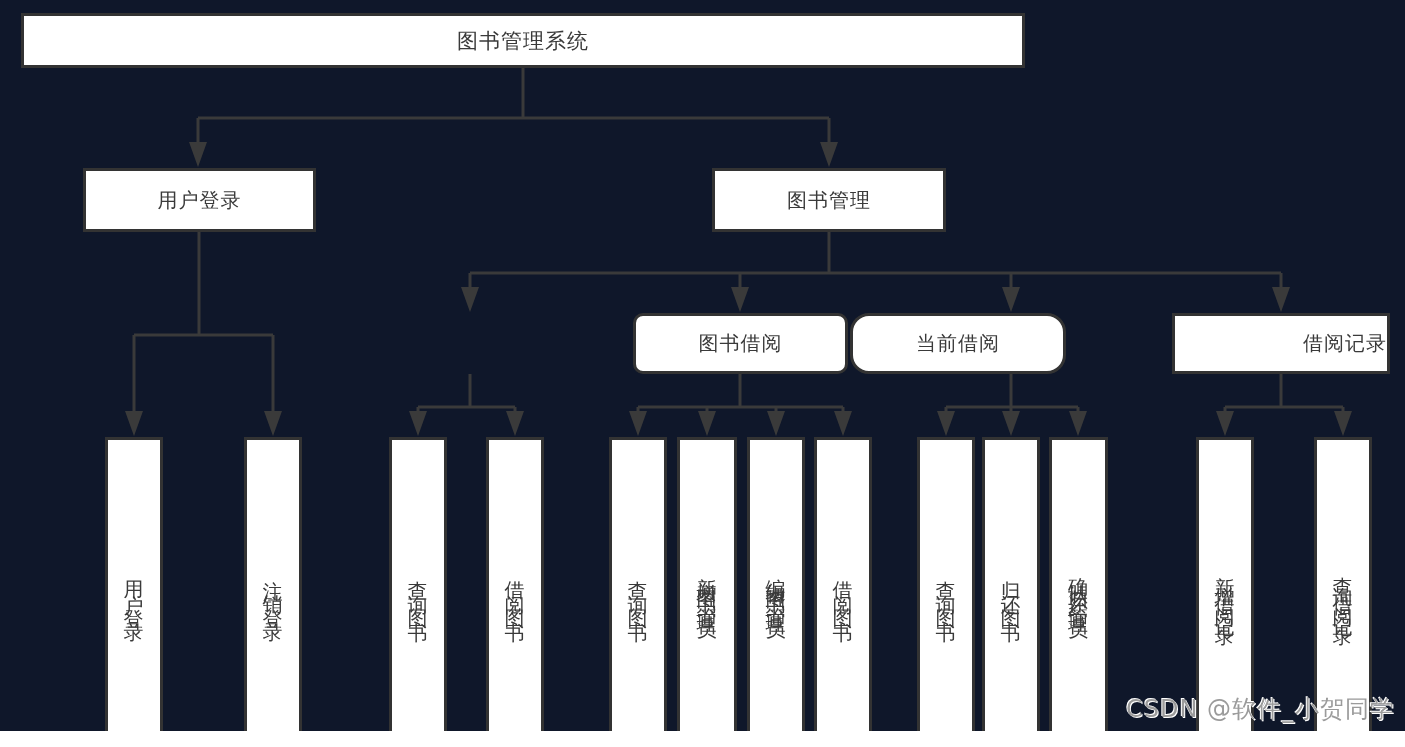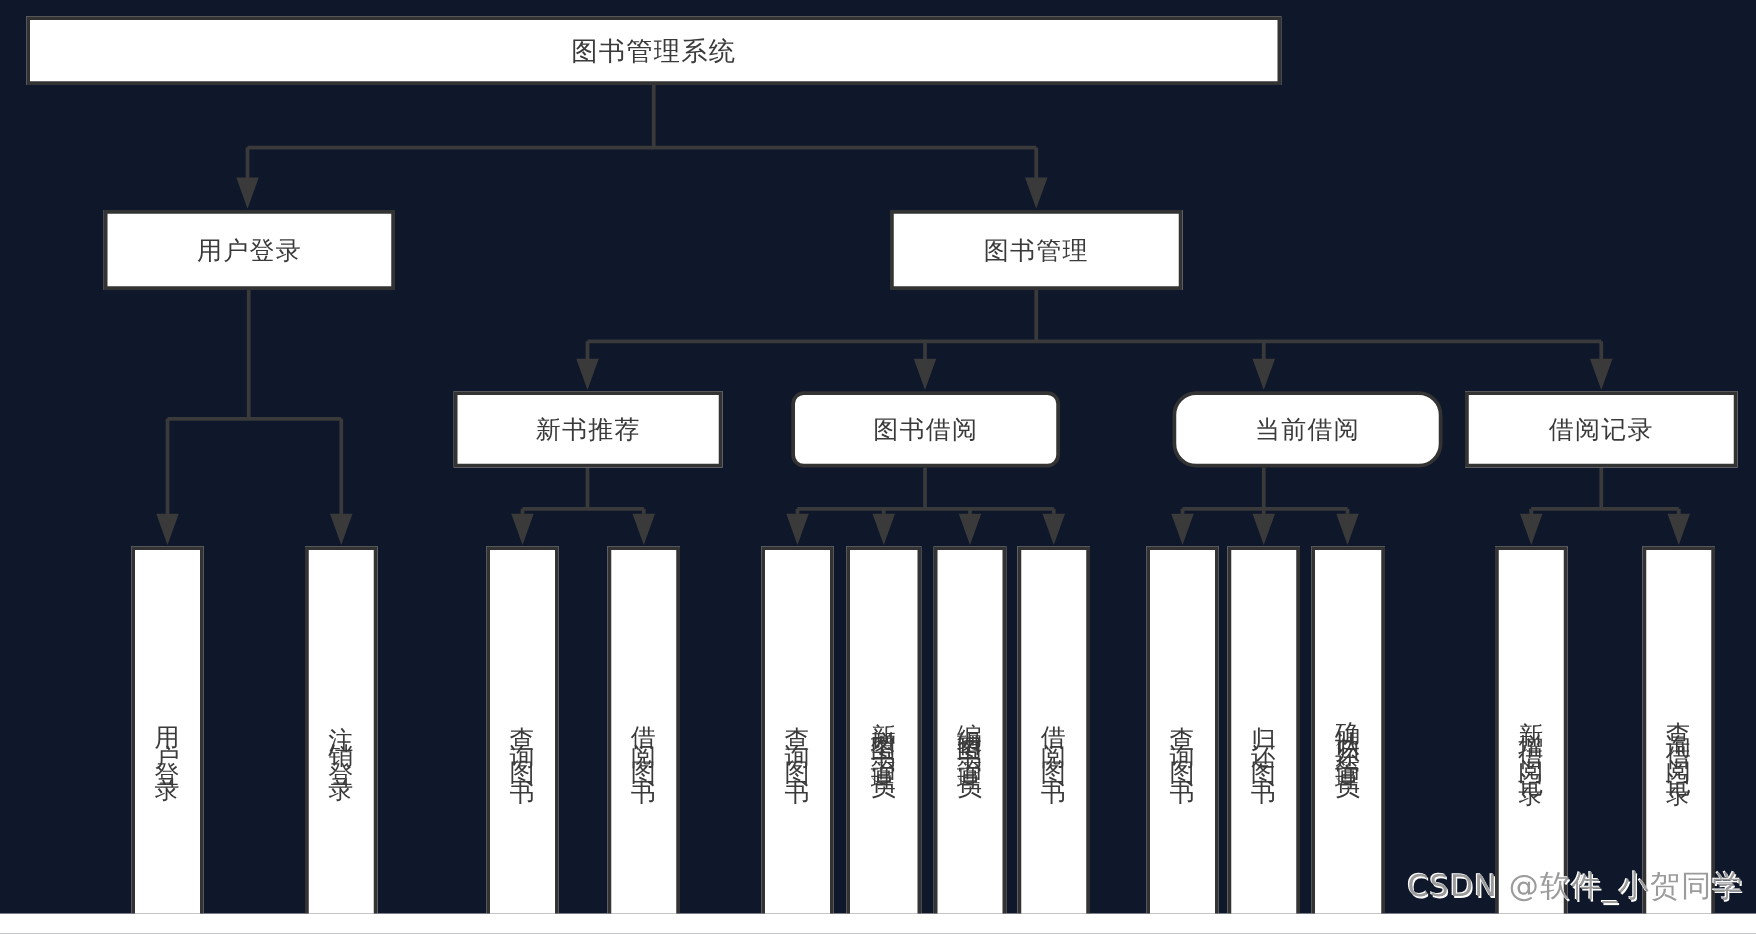--- a/index.html
+++ b/index.html
@@ -100,30 +100,27 @@
     <span>图书管理系统</span>
   </div>
 
   <div class="box lvl2" style="left:83px; width:233px;">
     <span>用户登录</span>
   </div>
   <div class="box lvl2" style="left:712px; width:234px;text-align:right;">
     <span>图书管理</span>
   </div>
 
-  <div class="box lvl3" style="left:363px; width:215px;">
-    <span>新书推荐</span>
-  </div>
   <div class="box lvl3" style="left:633px; width:215px;border-radius:10px;">
     <span>图书借阅</span>
   </div>
-  <div class="box lvl3" style="left:938px; width:216px;border-radius:19px;">
+  <div class="box lvl3" style="left:850px; width:216px;border-radius:19px;">
     <span>当前借阅</span>
   </div>
-  <div class="box lvl3" style="left:1172px; width:218px;">
+  <div class="box lvl3" style="left:1172px; width:218px;justify-content:flex-end;">
     <span>借阅记录</span>
   </div>
 
   <div class="box leaf" style="left:105px; width:58px;">
     <span class="vtext">用户登录</span>
   </div>
   <div class="box leaf" style="left:244px; width:58px;">
     <span class="vtext">注销登录</span>
   </div>
 

